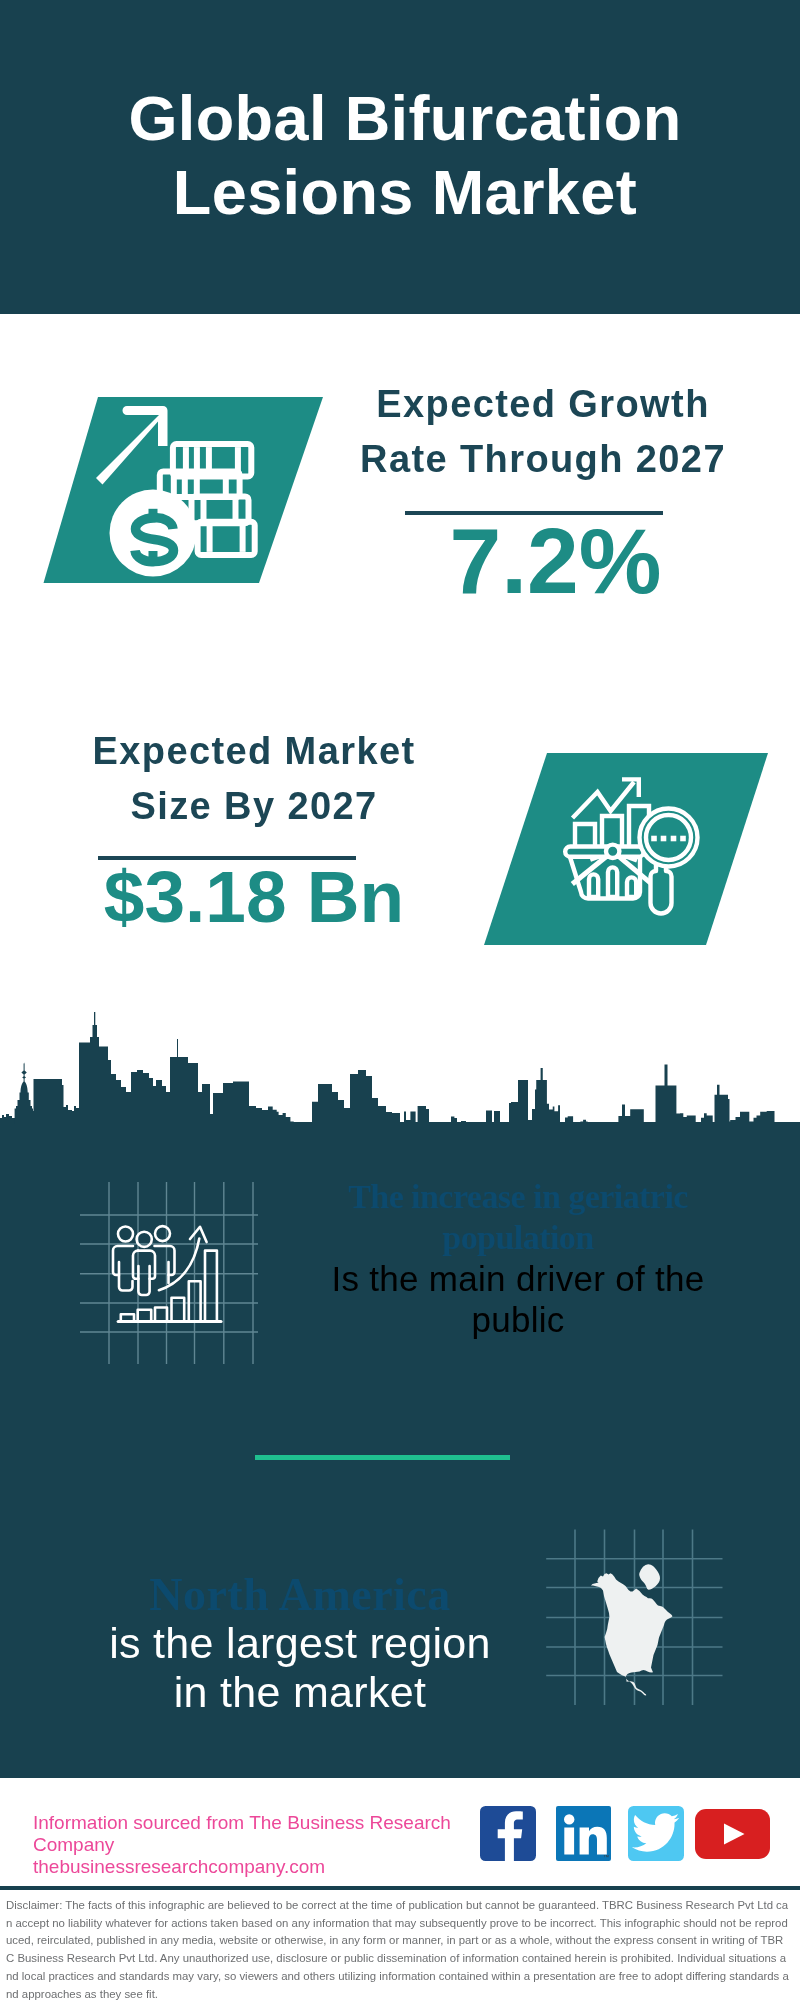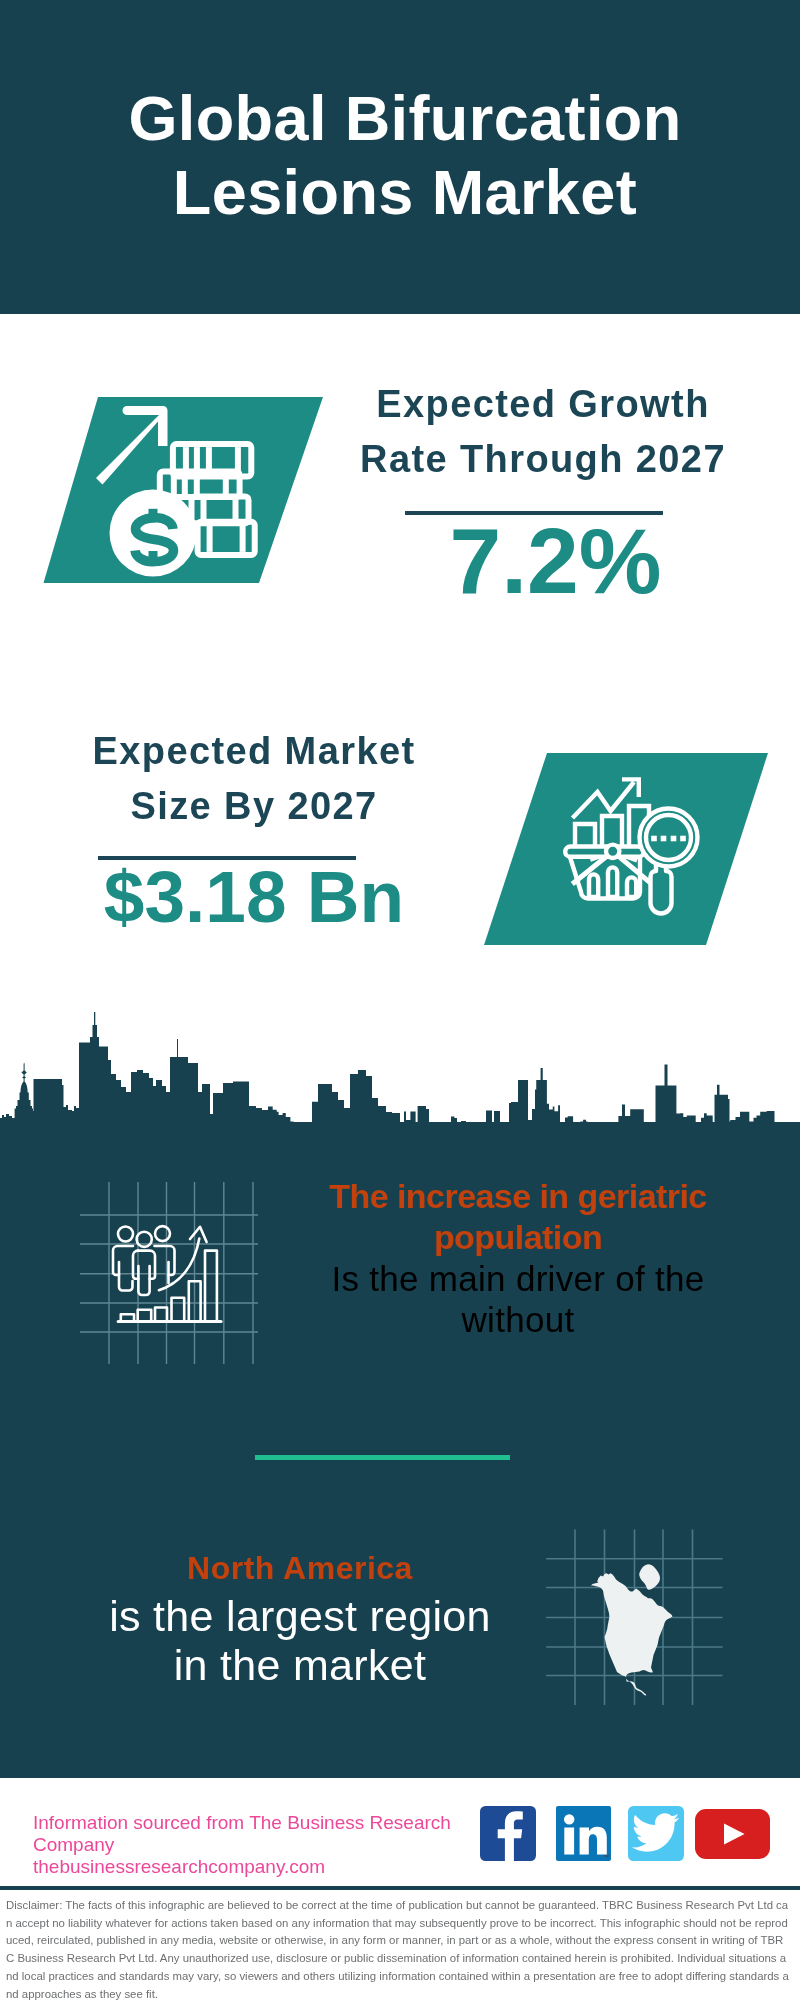--- a/index.html
+++ b/index.html
@@ -17,26 +17,26 @@
   .stat-title{color:#1c4655;font-size:38px;line-height:55px;font-weight:bold;letter-spacing:1.4px;}
   .rule{height:4px;background:#1c4655;margin:24px auto 0 87px;width:258px;}
   .stat-value{color:#1d8c85;font-size:93px;line-height:93px;font-weight:bold;}
   .stat1-text .stat-value{padding-left:25px;}
   .stat2-text{position:absolute;left:24px;top:724px;width:460px;text-align:center;}
   .stat2-text .stat-value{font-size:73px;line-height:73px;}
   .stat2-text .rule{margin:22px auto 0 74px;}
   .dark{position:absolute;left:0;top:1122px;width:800px;height:656px;background:#18414f;}
   .skyline{position:absolute;left:0;top:1012px;width:800px;height:112px;display:block;}
   .driver-text{position:absolute;left:318px;top:1176px;width:400px;text-align:center;}
-  .hl{color:#c2410c;font-weight:bold;}
+  .hl{color:#0c4a6e;font-weight:bold;font-family:Liberation Serif, serif;}
   .driver-text .l1{font-size:34px;line-height:41px;letter-spacing:-0.55px;}
   .driver-text .l2{font-size:35px;line-height:41px;letter-spacing:0.3px;color:#000000;}
   .mint-rule{position:absolute;left:255px;top:1455px;width:255px;height:5px;background:#1fbf8f;}
   .region-text{position:absolute;left:55px;top:1544px;width:490px;text-align:center;}
-  .region-text .l1{font-size:32px;line-height:48px;letter-spacing:0.5px;}
+  .region-text .l1{font-size:46px;line-height:48px;letter-spacing:0.5px;margin-top:27px;}
   .region-text .l2{font-size:43px;line-height:49px;letter-spacing:0.3px;color:#fff;}
   .footer{position:absolute;left:0;top:1778px;width:800px;height:110px;background:#fff;}
   .src{position:absolute;left:33px;top:1812px;width:470px;color:#ec4899;
        font-size:19px;line-height:22px;}
   .soc{position:absolute;}
   .divider{position:absolute;left:0;top:1886px;width:800px;height:4px;background:#18414f;}
   .disclaimer{position:absolute;left:6px;top:1897px;width:784px;color:#6d6f71;
        font-size:11.4px;line-height:17.7px;text-align:left;word-break:break-all;}
 </style>
 </head>
@@ -176,21 +176,21 @@
           <path d="M77,138 L77,125.5 L89,125.5 L89,138"></path>
           <path d="M93.5,138 L93.5,115.7 L106.2,115.7 L106.2,138"></path>
           <path d="M110.8,138 L110.8,99.2 L122.6,99.2 L122.6,138"></path>
           <path d="M127,138 L127,68.6 L138.9,68.6 L138.9,138"></path>
           <path d="M40.2,139.5 L143,139.5" stroke-width="3.2"></path>
         </g>
       </svg>
   </div>
   <div class="driver-text">
     <div class="l1 hl"><span>The increase in geriatric</span><br><span>population</span></div>
-    <div class="l2"><span>Is the main driver of the</span><br><span>without</span></div>
+    <div class="l2"><span>Is the main driver of the</span><br><span>public</span></div>
   </div>
 
   <div class="mint-rule"></div>
 
   <div class="region-text">
     <div class="l1 hl">North America</div>
     <div class="l2"><span>is the largest region</span><br><span>in the market</span></div>
   </div>
   <div class="icon-map">
     <svg viewBox="0 0 185 185" width="185" height="185" overflow="visible" aria-hidden="true">

